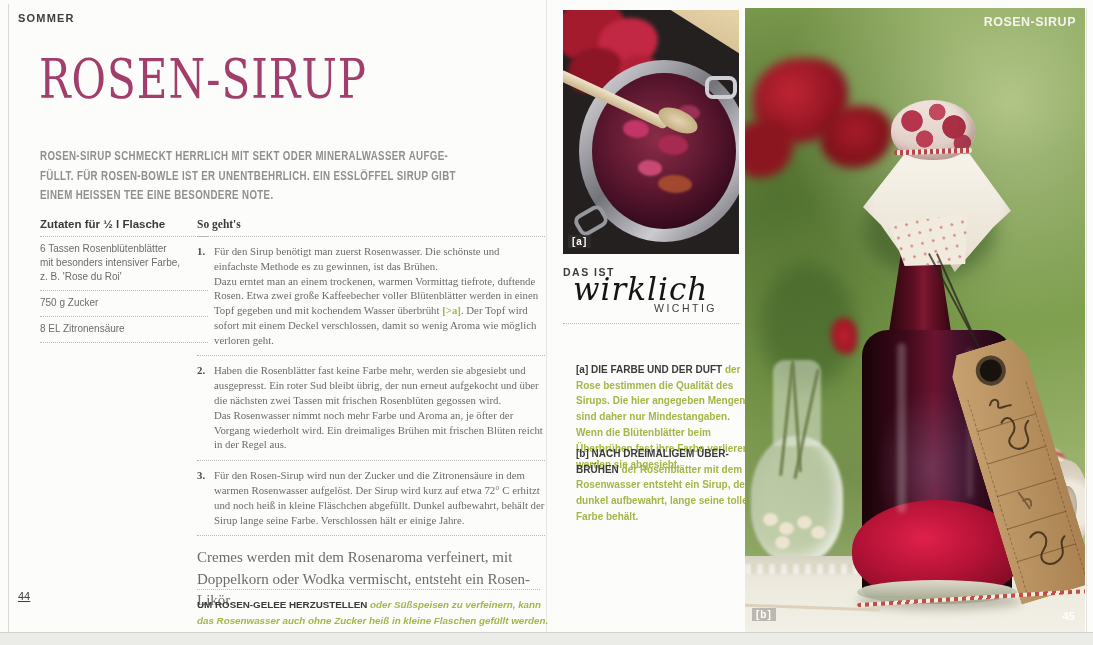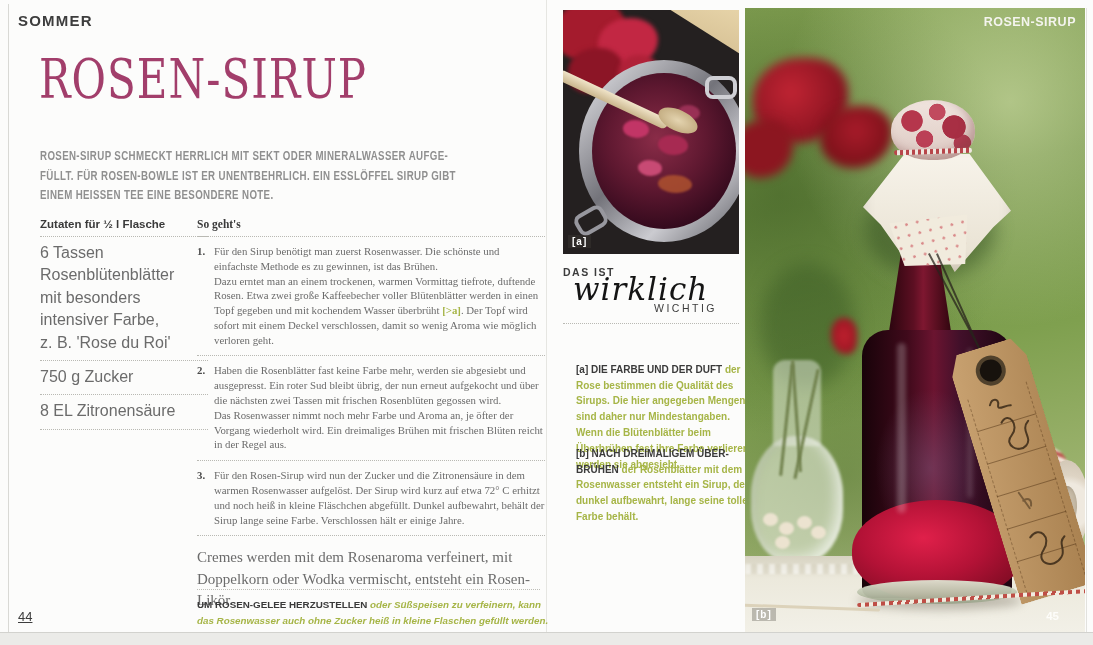--- a/index.html
+++ b/index.html
@@ -8,48 +8,48 @@
   .a{position:absolute;}
 
   
   .edge-left{left:8px;top:4px;width:1px;height:629px;background:#d9d9d5;}
   .edge-right{left:1086px;top:8px;width:1px;height:625px;background:#e2e2de;}
   .edge-bottom{left:0;top:632px;width:1093px;height:1px;background:#d2d2ce;}
   .below-strip{left:0;top:633px;width:1093px;height:12px;background:#ebebe8;}
   .gutter{left:546px;top:0;width:1px;height:632px;background:#e6e6e2;}
 
   
-  .sommer{left:18px;top:12px;font-size:15px;font-weight:bold;letter-spacing:1.2px;color:#3d3d3d;}
+  .sommer{left:18px;top:12px;font-size:11px;font-weight:bold;letter-spacing:1.2px;color:#3d3d3d;}
   .title{left:39px;top:48px;font-family:"DejaVu Serif",serif;font-size:42px;font-weight:normal;
          color:#a23e6b;letter-spacing:1px;transform:scale(1,1.27);transform-origin:left top;}
   .subtitle{left:60px;top:92px;width:325px;text-align:right;font-family:"DejaVu Serif",serif;
             font-style:italic;font-size:29px;color:#bdc276;letter-spacing:1px;}
   .intro{left:40px;top:146px;width:680px;transform:scale(.72,1);transform-origin:left top;
          font-size:13.5px;font-weight:bold;color:#8f8f8f;line-height:1.46;letter-spacing:.5px;
          white-space:pre-line;}
 
   .col{top:218px;}
   .col-ing{left:40px;width:168px;}
   .col-steps{left:197px;width:348px;font-family:Liberation Serif, serif;}
   .col-header{font-size:11.5px;font-weight:bold;color:#3a3a3a;padding-bottom:6px;
               border-bottom:1px dotted #b9b9b3;}
-  .ing-item{font-size:16px;color:#6b6b6b;line-height:1.4;padding:5px 0 6px;
+  .ing-item{font-size:10px;color:#6b6b6b;line-height:1.4;padding:5px 0 6px;
             border-bottom:1px dotted #b9b9b3;white-space:pre-line;}
   .step{position:relative;font-size:10.8px;color:#6b6b6b;line-height:1.37;
         padding:7px 0 8px 17px;border-bottom:1px dotted #b9b9b3;}
   .step-num{position:absolute;left:0;top:7px;font-weight:bold;color:#4a4a4a;}
   .step-text{white-space:pre-line;}
   .marker{color:#a6b547;font-weight:bold;}
   .cremes{font-size:15px;color:#6b6b6b;line-height:1.42;padding-top:11px;}
 
   .footer-rule{left:197px;top:589px;width:343px;height:0;border-top:1px dotted #bdbdb7;}
   .footer-note{left:197px;top:597px;width:352px;font-size:9.8px;line-height:1.6;}
   .fn-bold{font-weight:bold;color:#3a3a3a;}
   .fn-green{font-weight:bold;color:#a6b547;font-style:italic;}
-  .pagenum-left{left:18px;top:609px;font-size:13px;color:#3d3d3d;text-decoration:underline;}
+  .pagenum-left{left:18px;top:590px;font-size:11px;color:#3d3d3d;text-decoration:underline;}
 
   
   .pot-photo{left:563px;top:10px;width:176px;height:244px;background:#242020;overflow:hidden;}
   .pp-wood{position:absolute;right:0;top:0;width:95px;height:72px;
            background:linear-gradient(200deg,#e6d3a8,#c6ae80);
            clip-path:polygon(28% 0,100% 0,100% 60%);}
   .pp-petal{position:absolute;border-radius:55% 45% 60% 40%;filter:blur(2px);}
   .pp-petal.p1{left:-8px;top:-10px;width:70px;height:60px;background:#a41b2d;}
   .pp-petal.p2{left:35px;top:8px;width:60px;height:50px;background:#c22743;}
   .pp-petal.p3{left:5px;top:38px;width:55px;height:45px;background:#8c1526;}
@@ -182,21 +182,21 @@
        background:repeating-linear-gradient(28deg,#bf5a52 0 4px,#efe4d6 4px 9px);filter:blur(1px);}
   .spool-end{left:300px;top:452px;width:44px;height:92px;border-radius:50%;filter:blur(.5px);
        background:radial-gradient(circle at 50% 50%,#efe9df 0 45%,#ded4c4 60%,#cfc4b2);}
   .spool-hole{left:312px;top:478px;width:20px;height:40px;border-radius:50%;background:#c9bda9;
        box-shadow:inset 2px 0 6px rgba(90,80,60,.5);}
 
   .twine{left:112px;top:588px;width:232px;height:4px;border-radius:2px;transform:rotate(-3.5deg);
        background:repeating-linear-gradient(100deg,#bf4e46 0 4px,#f2ece0 4px 8px);}
   .string2{left:-5px;top:598px;width:140px;height:3px;border-radius:2px;background:#dcd2ba;transform:rotate(2deg);}
   .pl-b{left:7px;bottom:11px;background:rgba(90,85,78,.35);}
-  .ph-num{right:26px;bottom:10px;font-size:11.5px;font-weight:bold;color:#fdfdfa;}
+  .ph-num{right:10px;bottom:10px;font-size:11.5px;font-weight:bold;color:#fdfdfa;}
 </style>
 </head>
 <body>
 
 <div id="canvas">
 
   <div class="a edge-left"></div>
   <div class="a edge-right"></div>
   <div class="a edge-bottom"></div>
   <div class="a below-strip"></div>

